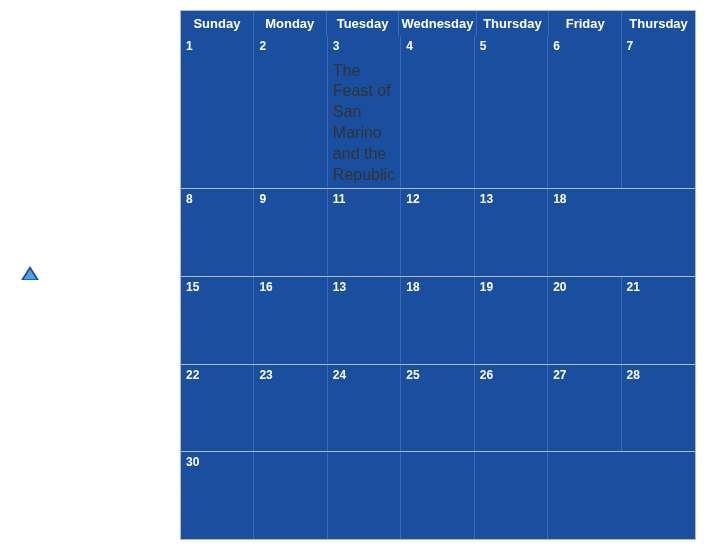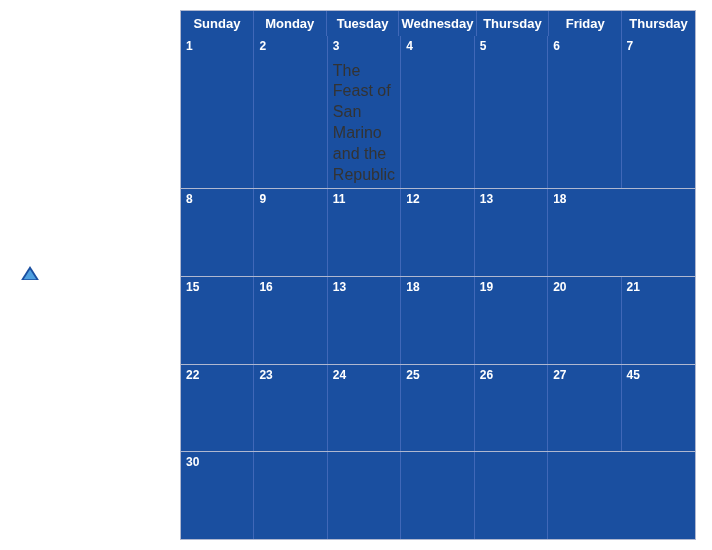--- a/index.html
+++ b/index.html
@@ -251,21 +251,21 @@
           <div class="cal-cell">
             <span class="day-num">25</span>
           </div>
           <div class="cal-cell">
             <span class="day-num">26</span>
           </div>
           <div class="cal-cell">
             <span class="day-num">27</span>
           </div>
           <div class="cal-cell">
-            <span class="day-num">45</span>
+            <span class="day-num">28</span>
           </div>
         </div>
         <div class="cal-row row-header">
           <div class="cal-cell">
             <span class="day-num">30</span>
           </div>
           <div class="cal-cell"></div>
           <div class="cal-cell"></div>
           <div class="cal-cell"></div>
           <div class="cal-cell"></div>

